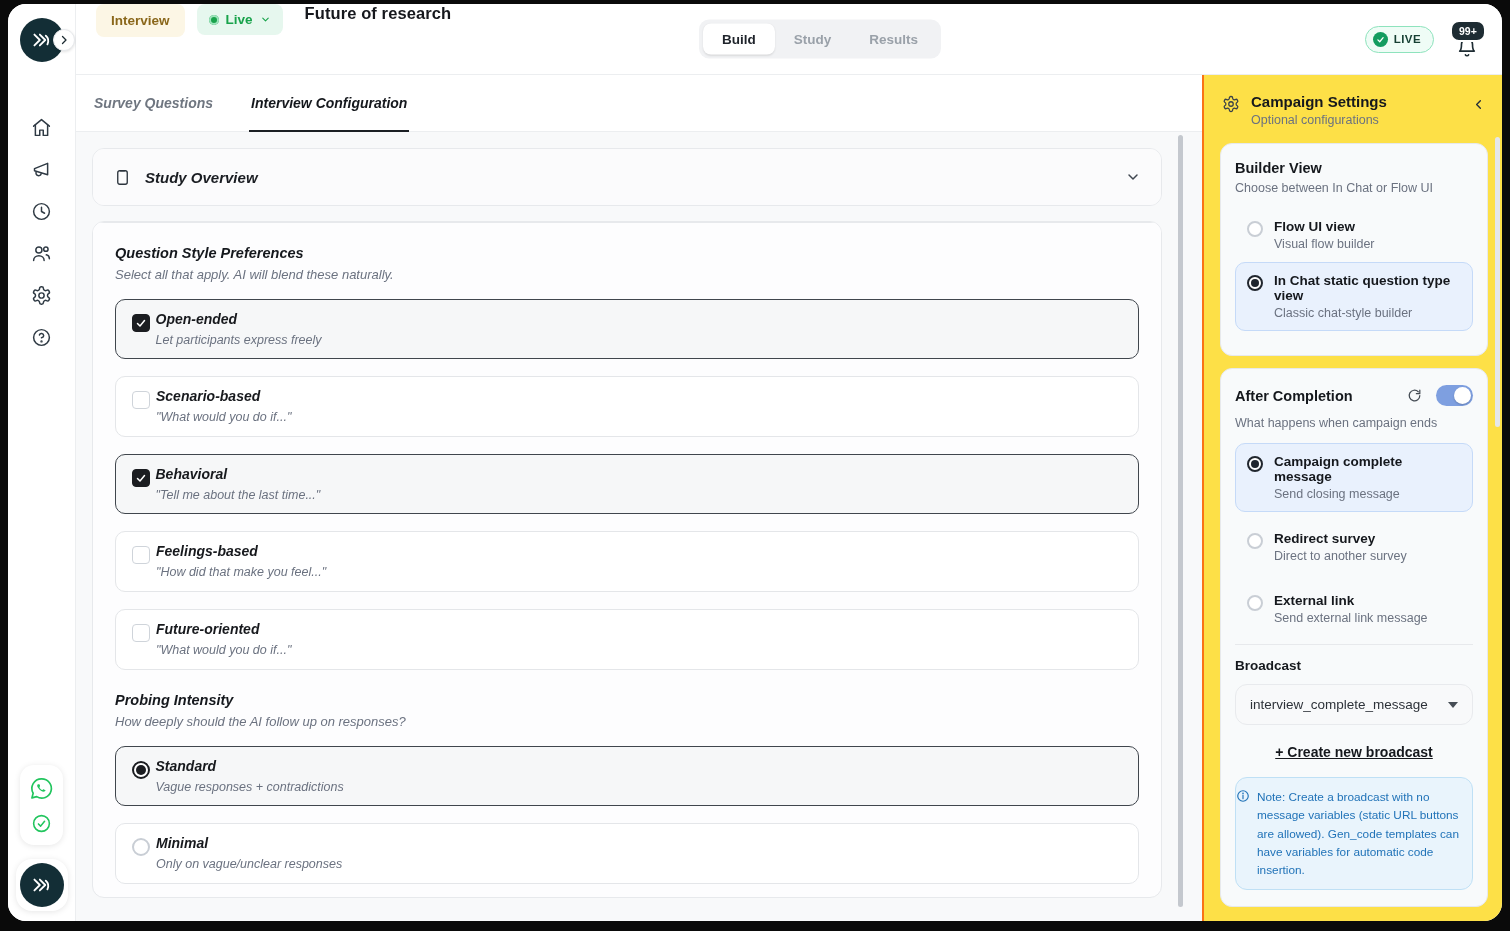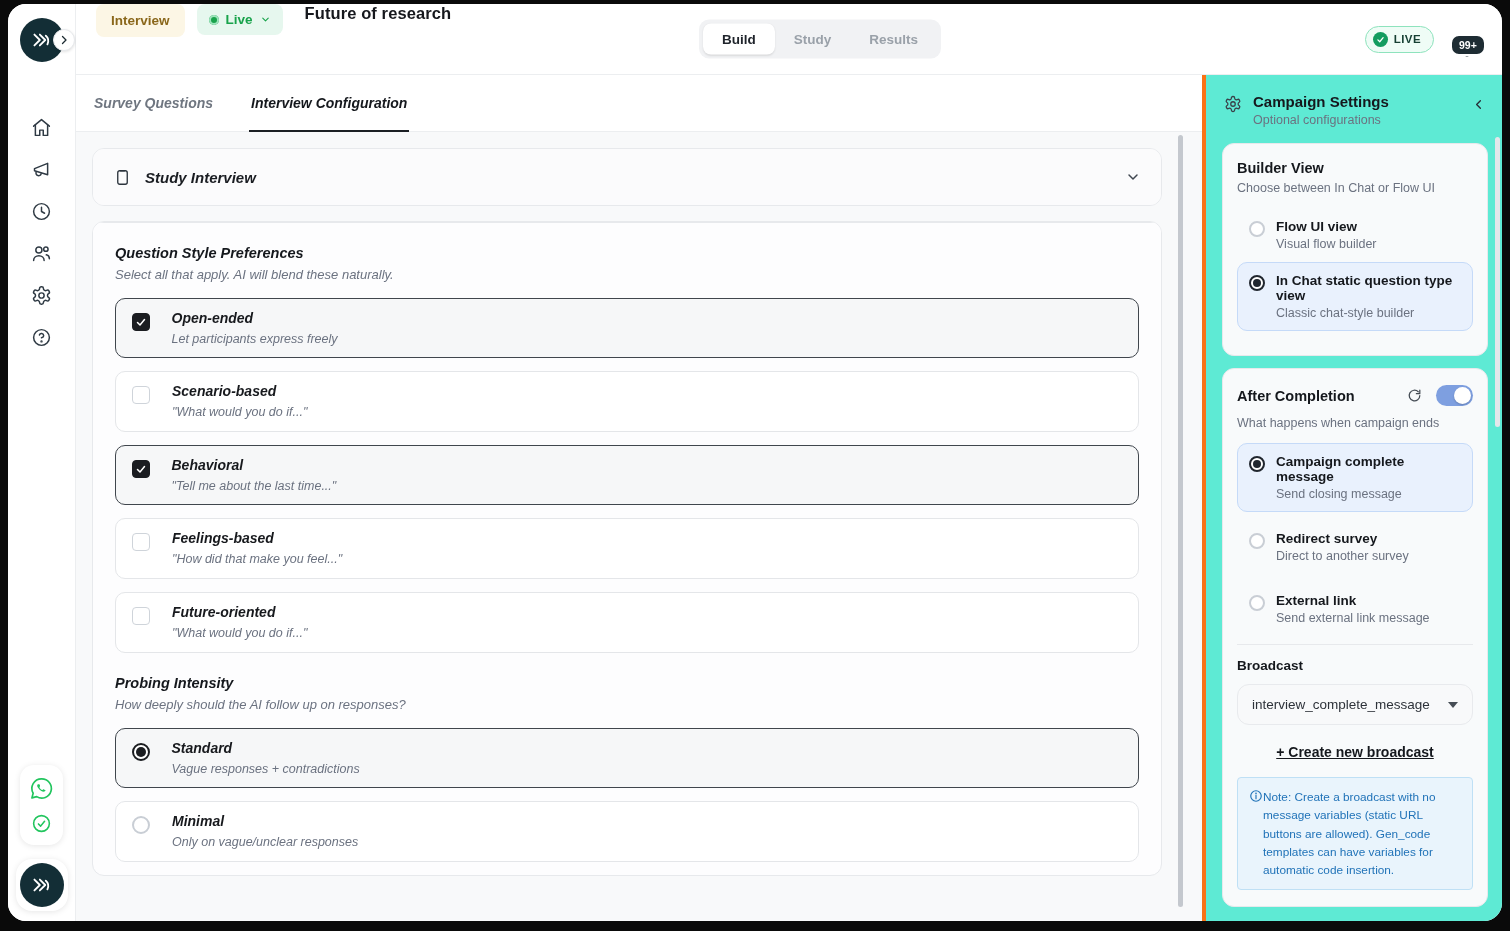--- a/index.html
+++ b/index.html
@@ -30,53 +30,53 @@
   .page-title { font-size:16.5px; font-weight:700; color:#16181d; margin-left:22px; letter-spacing:.1px; }
   .segment { position:absolute; left:623px; top:50%; transform:translateY(-50%); background:#f1f2f4; border-radius:10px; padding:4px; display:flex; }
   .seg-btn { padding:8px 19px; font-size:13.5px; font-weight:600; color:#9aa1a9; border-radius:8px; cursor:pointer; }
   .seg-btn.active { background:#fff; color:#1f242b; box-shadow:0 1px 2px rgba(0,0,0,.10); }
   .header-right { position:absolute; right:14px; top:50%; transform:translateY(-50%); display:flex; align-items:center; gap:14px; }
   .live-pill { border:1px solid #8ee3bd; background:#effcf6; color:#163f33; border-radius:999px; padding:5px 12px 5px 7px; display:flex; align-items:center; gap:6px; font-size:11.5px; font-weight:700; letter-spacing:.4px; }
   .live-check { width:15px; height:15px; border-radius:50%; background:#149c60; display:flex; align-items:center; justify-content:center; }
   .update-btn { background:#1e2c33; color:#fff; border:none; border-radius:10px; padding:10px 17px; font-size:13.5px; font-weight:600; font-family:inherit; display:flex; align-items:center; gap:9px; cursor:pointer; }
   .bell-wrap { position:relative; width:40px; height:38px; cursor:pointer; color:#1e2c33; }
   .bell-wrap svg { position:absolute; bottom:0; left:8px; }
-  .bell-badge { position:absolute; top:14px; left:2px; background:#1e2c33; color:#fff; font-size:10.5px; font-weight:700; border-radius:9px; padding:3px 7px; border:2px solid #fff; }
+  .bell-badge { position:absolute; top:0; left:2px; background:#1e2c33; color:#fff; font-size:10.5px; font-weight:700; border-radius:9px; padding:3px 7px; border:2px solid #fff; }
 
   
   .body-row { flex:1; display:flex; min-height:0; }
   .main-col { flex:1; display:flex; flex-direction:column; min-width:0; position:relative; background:#fff;font-style:italic; }
   .tabs-row { height:57px; flex-shrink:0; display:flex; align-items:stretch; gap:34px; padding:0 16px; border-bottom:1px solid #eceef0; background:#fff; }
   .tab { display:flex; align-items:center; font-size:14px; font-weight:600; color:#6f7680; position:relative; cursor:pointer; padding:0 2px; }
   .tab.active { color:#15181d; font-weight:700; }
   .tab.active::after { content:''; position:absolute; bottom:-1px; left:0; right:0; height:2.5px; background:#1b1f24; }
   .content { flex:1; background:#f8f9fa; padding:16px 40px 0 16px; overflow:hidden; }
 
   .section-card { background:#fdfdfe; border:1px solid #e7e9ec; border-radius:12px; margin-bottom:15px; overflow:hidden; }
   .section-header { height:56px; display:flex; align-items:center; gap:13px; padding:0 20px; background:#fbfbfc; cursor:pointer; }
   .section-icon { color:#2c343d; display:flex; }
   .section-title { font-size:15px; font-weight:700; color:#1a1d22; }
   .section-chevron { margin-left:auto; color:#3f4650; display:flex; cursor:pointer; }
   .section-body { border-top:1px solid #e7e9ec; background:#fdfdfe; padding:22px 22px 0 22px; }
   .group-heading { font-size:14.5px; font-weight:700; color:#15181d; margin-bottom:6px; }
   .group-sub { font-size:13px; color:#6b7280; margin-bottom:16px; }
 
-  .option-card { display:flex; gap:22px; align-items:flex-start; border:1px solid #e4e6e9; background:#fff; border-radius:10px; padding:11px 16px; margin-bottom:13px; min-height:57px; cursor:pointer; }
+  .option-card { display:flex; gap:6px; align-items:flex-start; border:1px solid #e4e6e9; background:#fff; border-radius:10px; padding:11px 16px; margin-bottom:13px; min-height:57px; cursor:pointer;margin-top:17px; }
   .option-card.selected { border:1.5px solid #40464d; background:#f6f7f8; padding:10.5px 15.5px; }
   .opt-label { font-size:14px; font-weight:600; color:#17191d; margin-bottom:3px; }
   .opt-desc { font-size:12.5px; color:#6b7280;text-align:right; }
   .checkbox { width:18px; height:18px; border-radius:4px; border:1.5px solid #cfd4da; background:#fff; margin-top:3px; flex-shrink:0; display:flex; align-items:center; justify-content:center; cursor:pointer; }
   .checkbox.checked { background:#1b1d21; border-color:#1b1d21; }
   .radio { width:18px; height:18px; border-radius:50%; border:2px solid #c9ced5; background:#fff; margin-top:3px; flex-shrink:0; position:relative; cursor:pointer; }
   .radio.checked { border-color:#1b1d21; }
   .radio.checked::after { content:''; position:absolute; left:50%; top:50%; transform:translate(-50%,-50%); width:10px; height:10px; border-radius:50%; background:#1b1d21; }
   .main-scrollbar { position:absolute; right:19px; top:60px; bottom:14px; width:5px; border-radius:3px; background:#c4c8ce; }
 
   
-  .right-panel { width:300px; flex-shrink:0; border-left:4px solid #f97316; background:#5eead4; padding:16px 14px 0 16px; position:relative; overflow:hidden; }
+  .right-panel { width:300px; flex-shrink:0; border-left:2px solid #f97316; background:#fde047; padding:16px 14px 0 16px; position:relative; overflow:hidden; }
   .panel-header { display:flex; gap:11px; padding:2px 2px 16px 2px; align-items:flex-start; }
   .panel-gear { color:#3a4149; display:flex; margin-top:2px; }
   .panel-title { font-size:15px; font-weight:700; color:#15181d; }
   .panel-sub { font-size:12.5px; color:#6b7280; margin-top:3px; }
   .panel-collapse { margin-left:auto; color:#273039; display:flex; cursor:pointer; margin-top:4px; }
   .panel-card { background:#f8fafb; border:1px solid #e7e9ec; border-radius:12px; padding:16px 14px; margin-bottom:12px; }
   .panel-card-title { font-size:14.5px; font-weight:700; color:#15181d; }
   .panel-card-sub { font-size:12.5px; color:#6b7280; margin:5px 0 13px 0; }
   .panel-option { display:flex; gap:11px; padding:10px 11px; border-radius:10px; margin-bottom:8px; align-items:flex-start; cursor:pointer; border:1px solid transparent; }
   .panel-option.selected { background:#e9f1fd; border:1px solid #c5daf8; }
@@ -88,21 +88,21 @@
   .ac-title-row { display:flex; align-items:center; margin-bottom:10px; }
   .refresh-icon { margin-left:auto; color:#444b53; display:flex; cursor:pointer; margin-right:14px; }
   .toggle { width:37px; height:21px; border-radius:999px; background:#7e9fe0; position:relative; flex-shrink:0; cursor:pointer; }
   .toggle::after { content:''; position:absolute; right:2px; top:2px; width:17px; height:17px; border-radius:50%; background:#fff; box-shadow:0 1px 2px rgba(0,0,0,.2); }
   .panel-divider { border:none; border-top:1px solid #e7e9ec; margin:8px 0 13px 0; }
   .broadcast-label { font-size:13.5px; font-weight:700; color:#15181d; margin-bottom:11px; }
   .select { background:#f8f9fa; border:1px solid #e8eaed; border-radius:12px; padding:12px 14px; display:flex; align-items:center; justify-content:space-between; cursor:pointer; }
   .select-value { font-size:13.5px; color:#2d3239; }
   .select-caret { width:0; height:0; border-left:5px solid transparent; border-right:5px solid transparent; border-top:6px solid #464d55; }
   .create-link { display:block; text-align:center; margin:19px 0 17px 0; font-size:14px; font-weight:700; color:#15181d; text-decoration:underline; cursor:pointer; }
-  .note-box { background:#e9f4fc; border:1px solid #bfe0f5; border-radius:4px; padding:10px 11px; display:flex; }
+  .note-box { background:#e9f4fc; border:1px solid #bfe0f5; border-radius:12px; padding:10px 0; display:flex; gap:7px; }
   .note-text { font-size:11.8px; color:#2173b8; line-height:1.55; }
   .note-icon { color:#2173b8; flex-shrink:0; margin-top:1px; }
   .panel-scrollbar { position:absolute; right:2px; top:62px; width:5px; height:290px; border-radius:3px; background:#e4e7eb; }
 </style>
 </head>
 <body>
 
 <div class="window">
 
   <div class="sidebar">
@@ -235,21 +235,21 @@
         <div class="content">
 
           <div class="section-card">
             <div class="section-header">
               <span class="section-icon">
                   <svg width="19" height="19" viewBox="0 0 24 24" fill="none" stroke="currentColor" stroke-width="1.7" stroke-linecap="round" stroke-linejoin="round">
                     <rect x="6" y="3.5" width="12" height="17" rx="2.5"></rect>
                     <path d="M9.5 3.5h5"></path>
                   </svg>
                 </span>
-              <span class="section-title">Study Interview</span>
+              <span class="section-title">Study Overview</span>
               <span class="section-chevron">
                   <svg width="16" height="16" viewBox="0 0 24 24" fill="none" stroke="currentColor" stroke-width="2.2" stroke-linecap="round" stroke-linejoin="round">
                     <polyline points="6 9 12 15 18 9"></polyline>
                   </svg>
                 </span>
             </div>
           </div>
 
           <div class="section-card">
             <div class="section-body">

